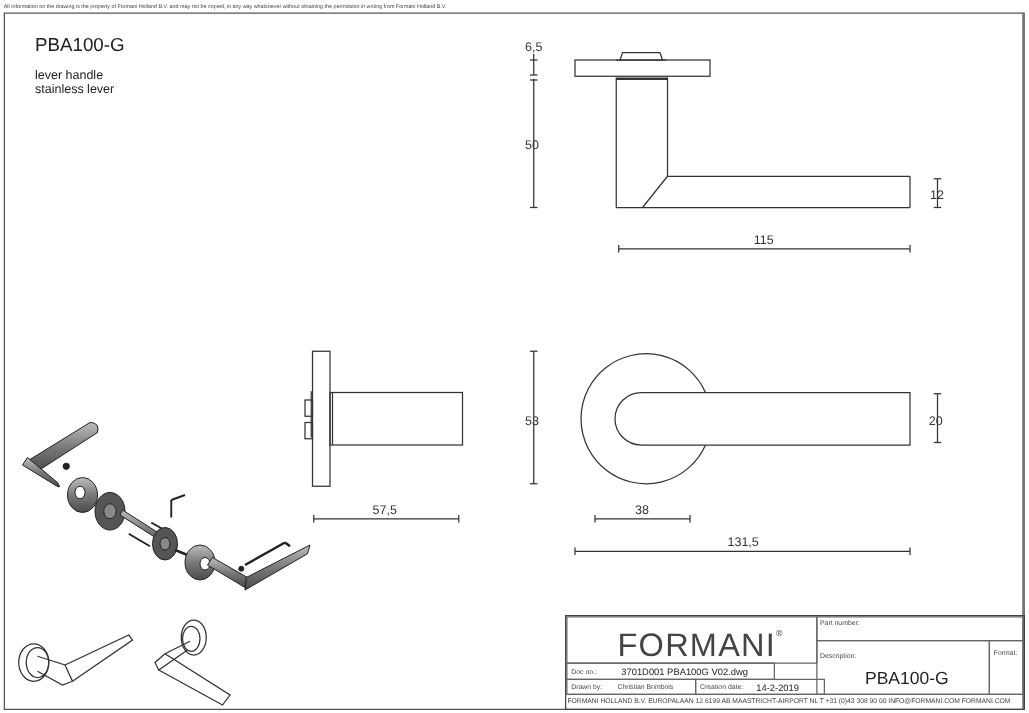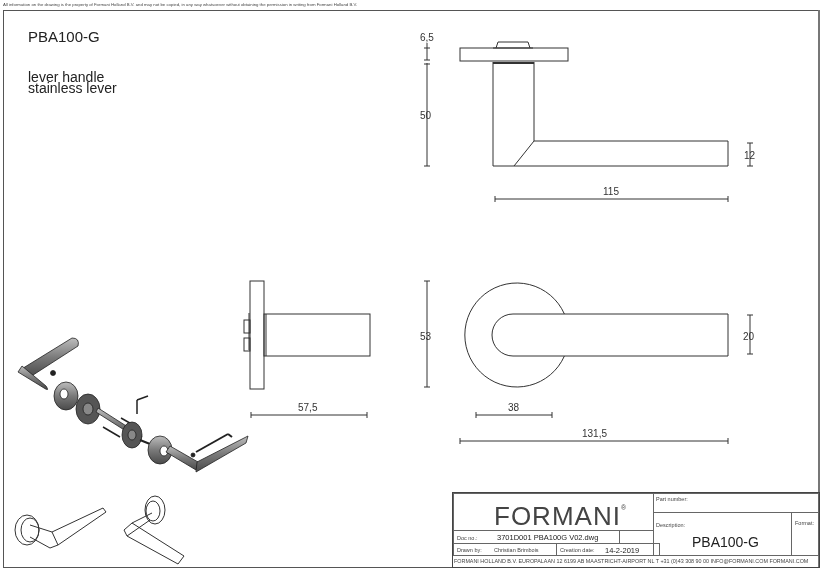--- a/index.html
+++ b/index.html
@@ -1,21 +1,21 @@
 <!DOCTYPE html>
 <html><head>
 <meta charset="utf-8">
 <style>
   html, body { margin:0; padding:0; background:#ffffff; }
   body { width:823px; height:570px; position:relative; overflow:hidden; font-family:"Liberation Sans", sans-serif; color:#222; }
   .frame { position:absolute; left:3px; top:10px; width:816px; height:558px; border:1px solid #555; box-sizing:border-box; }
   .frame-right { position:absolute; left:818px; top:10px; width:2px; height:558px; background:#777; }
   .notice { position:absolute; left:3px; top:2px; font-size:4.3px; color:#444; white-space:nowrap; }
   .title { position:absolute; left:28px; top:28px; font-size:15px; color:#222; }
-  .subtitle { position:absolute; left:28px; top:72px; font-size:14px; line-height:11px; color:#222; }
+  .subtitle { position:absolute; left:28px; top:55px; font-size:10px; line-height:11px; color:#222; }
   svg.drawing { position:absolute; left:0; top:0; }
   .dim { font-family:"Liberation Sans", sans-serif; font-size:10px; fill:#333; }
   .tb { position:absolute; left:452px; top:492px; width:368px; height:76px; border:1px solid #444; box-sizing:border-box; font-size:6px; color:#333; }
   .tb .cell { position:absolute; box-sizing:border-box; border:1px solid #666; }
   .tb .lbl { position:absolute; font-size:5.5px; color:#444; }
   .logo { position:absolute; left:40px; top:7px; font-size:26px; font-weight:300; letter-spacing:1px; color:#444; }
   .logo sup { font-size:7px; vertical-align:top; position:relative; top:3px; }
 </style>
 </head>
 <body>

